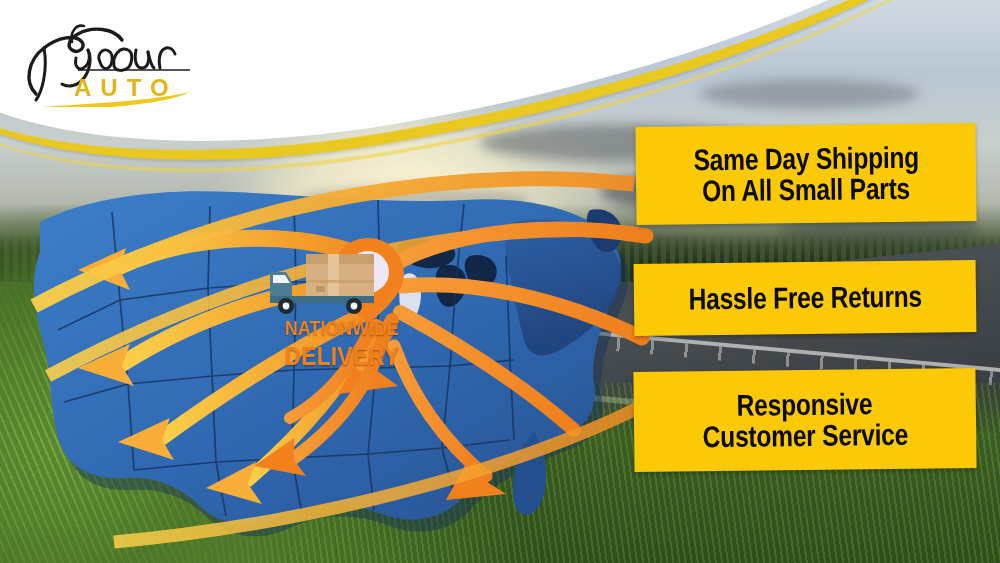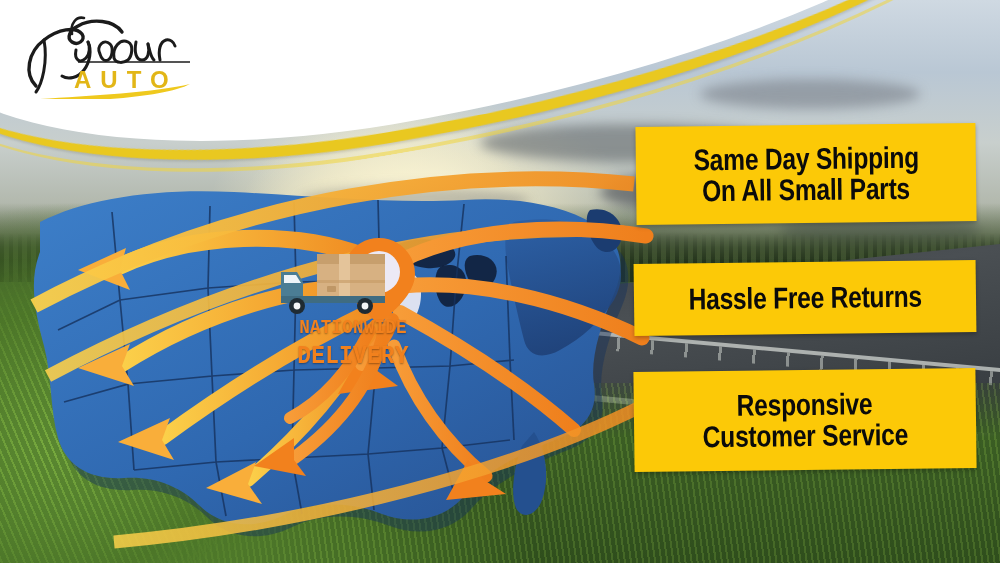--- a/index.html
+++ b/index.html
@@ -108,27 +108,27 @@
     border-bottom:11px solid #e9c820;border-radius:0 0 70% 40%;
     transform:rotate(-9.5deg);transform-origin:left bottom;
     filter:drop-shadow(0 2px 1px rgba(0,0,0,.12));
   }
   .swoosh2{
     position:absolute;left:-70px;top:-238px;width:1280px;height:470px;
     border-bottom:4px solid rgba(240,214,60,.55);border-radius:0 0 70% 40%;
     transform:rotate(-9.5deg);transform-origin:left bottom;
   }
   
-  .logo{position:absolute;left:18px;top:4px;width:230px;height:95px;}
+  .logo{position:absolute;left:18px;top:12px;width:230px;height:95px;}
   .logo svg{display:block;}
   
   .mapwrap{position:absolute;left:-6px;top:170px;width:690px;height:390px;}
   .mapwrap svg{display:block;overflow:visible;}
   
-  .delivery{position:absolute;left:273px;top:236px;width:160px;height:140px;font-family:Liberation Mono, monospace;}
+  .delivery{position:absolute;left:262px;top:236px;width:160px;height:140px;}
   .delivery svg{display:block;overflow:visible;}
   .nwtext{
     position:absolute;left:0;top:82px;width:100%;text-align:center;
     color:#f2811d;font-weight:700;letter-spacing:.2px;line-height:1;
     text-shadow:0 1px 2px rgba(0,0,0,.35);
   }
   .nw1{font-size:20px;transform:scaleX(.88);}
   .nw2{font-size:26px;margin-top:3px;transform:scaleX(.88);}
   
   .feature{

